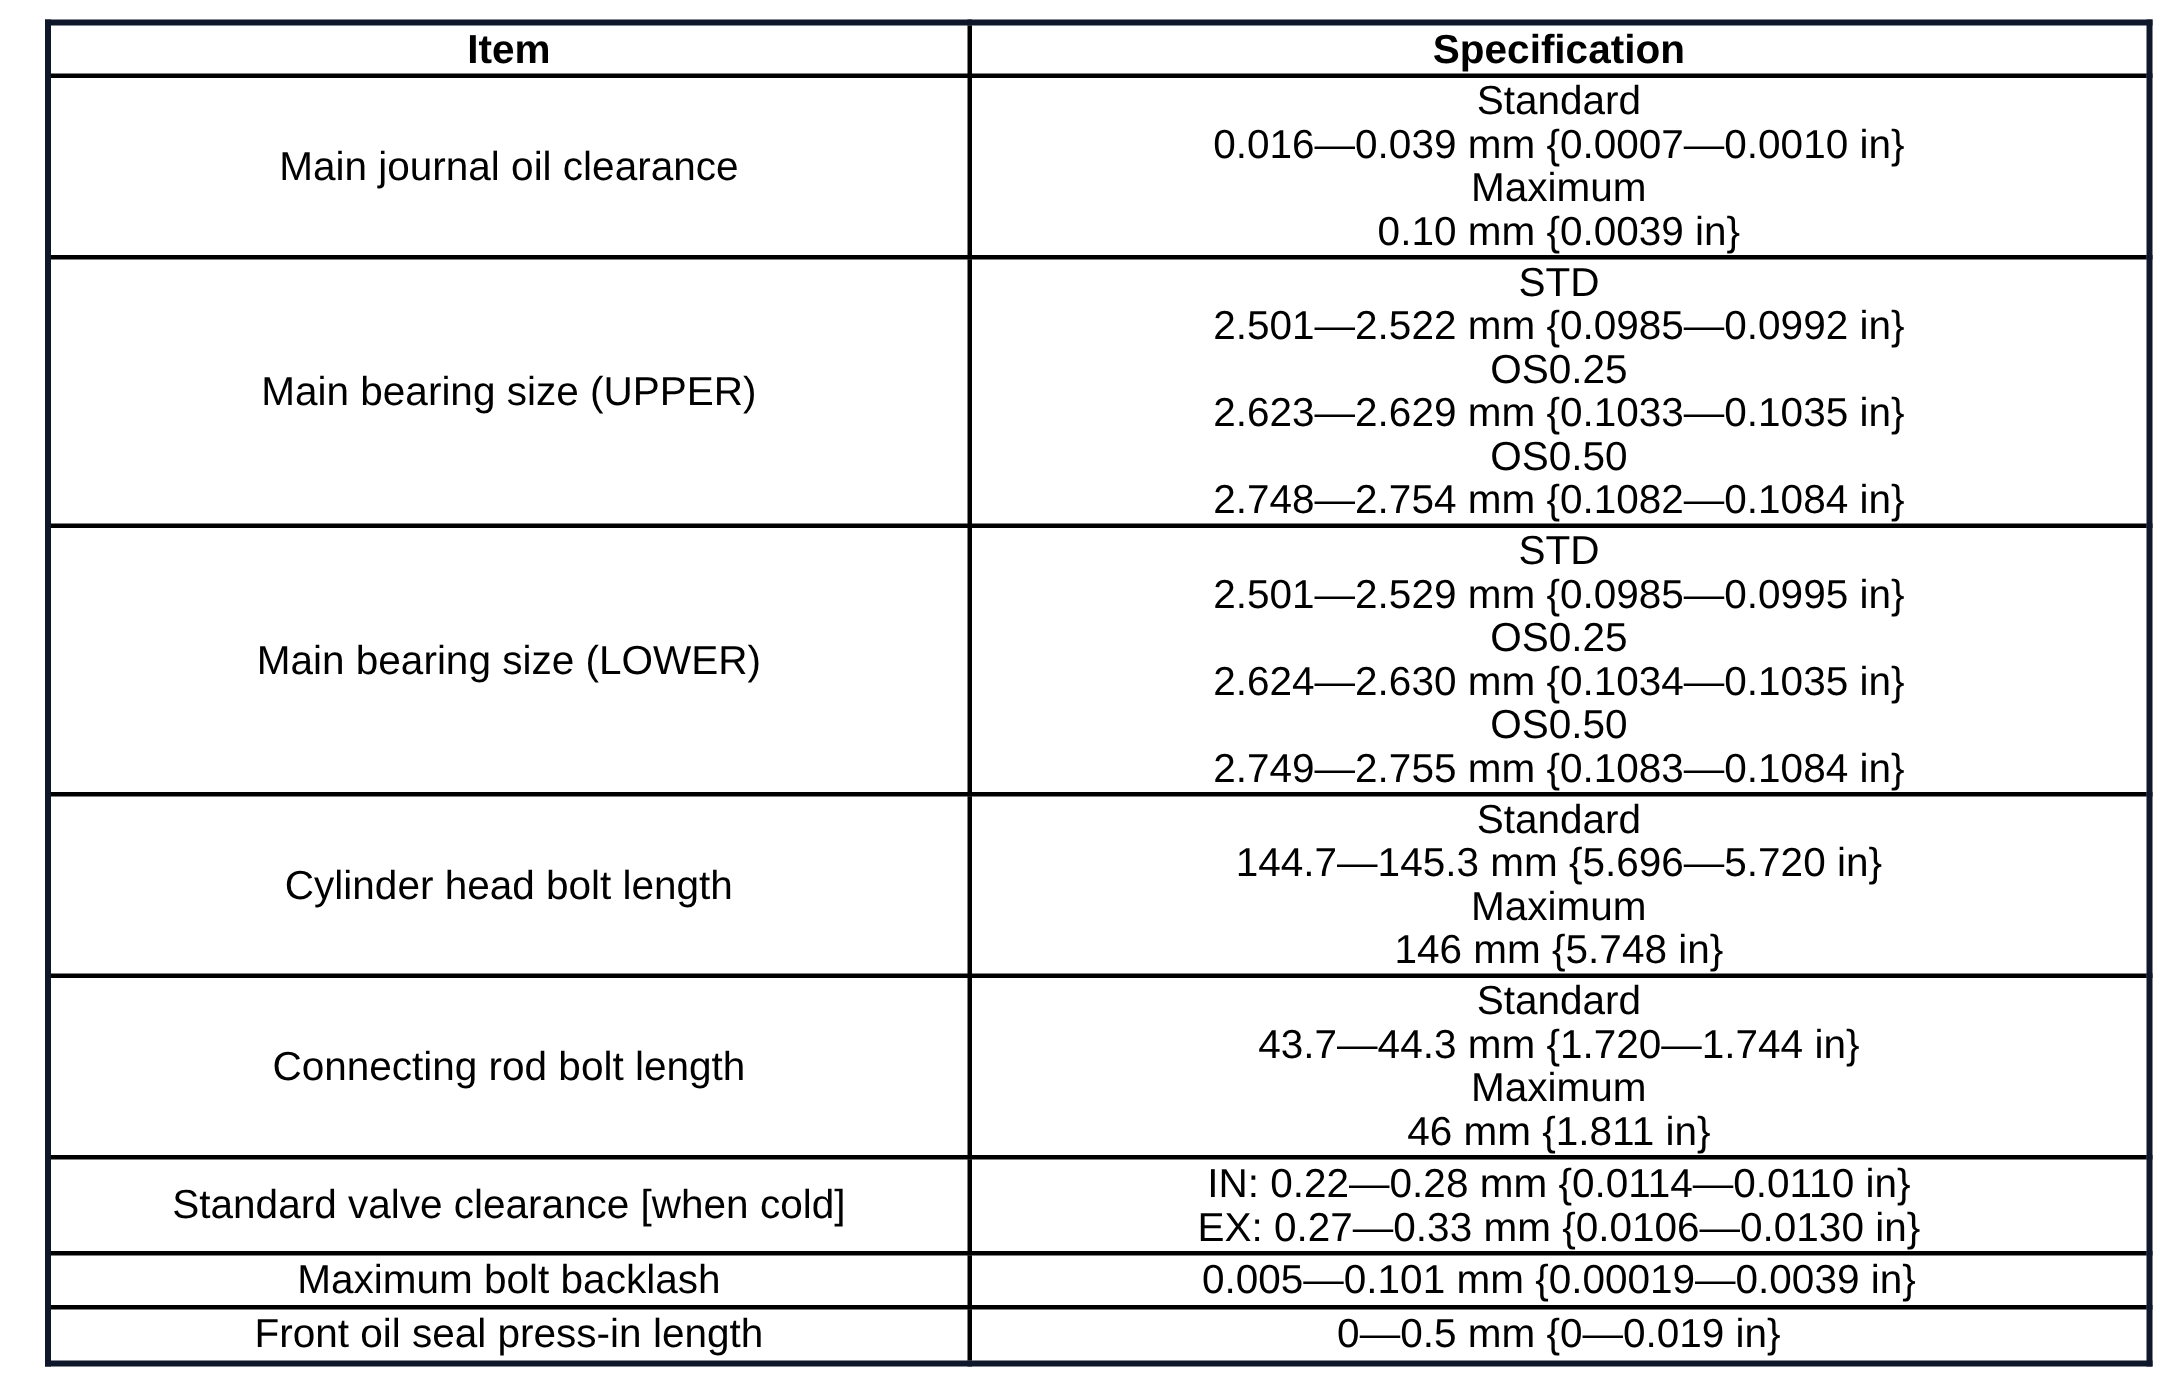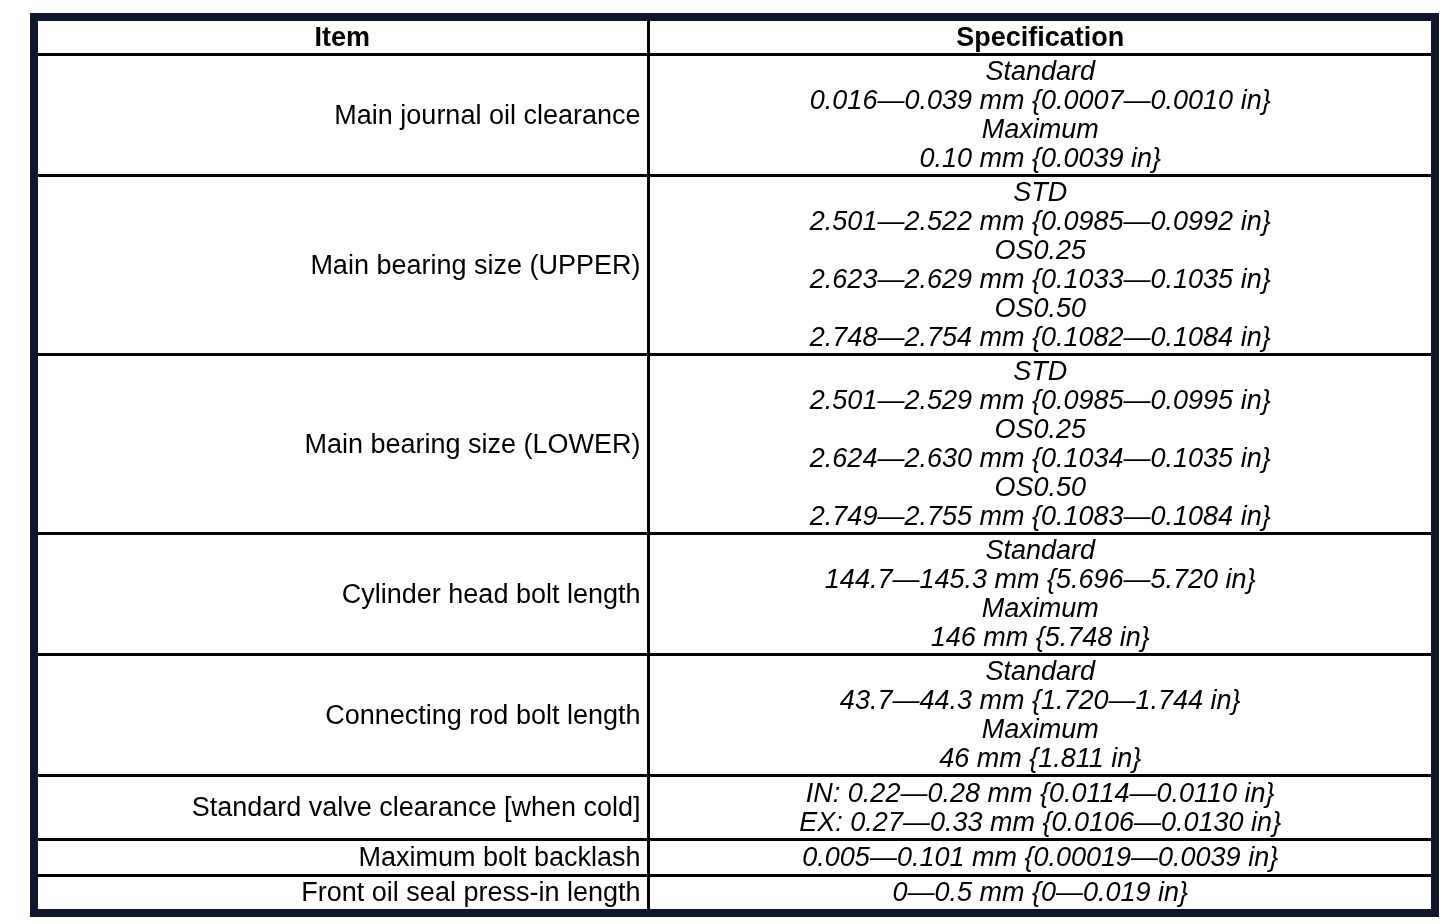--- a/index.html
+++ b/index.html
@@ -17,50 +17,50 @@
     height: 924px;
     background: #ffffff;
   }
   table.spec-table {
     position: absolute;
     left: 30px;
     top: 13px;
     width: 1401px;
     border-collapse: collapse;
     table-layout: fixed;
-    border: 8px solid #0f172a;
+    border: 4px solid #0f172a;
     font-size: 27px;
     line-height: 29px;
   }
   table.spec-table th,
   table.spec-table td {
     border: 3px solid #000000;
     padding: 1px 6px;
     overflow: hidden;
   }
   col.item-col { width: 614px; }
   col.spec-col { width: 787px; }
   th.col-header {
     font-weight: bold;
     text-align: center;
     vertical-align: middle;
     height: 30px;
     padding: 1px 4px;
   }
   td.item-cell {
-    text-align: right;
+    text-align: center;
     vertical-align: middle;
     padding-left: 8px;
   }
   td.spec-cell {
     text-align: center;
     vertical-align: middle;
     padding: 2px 4px;
   }
-  .spec-line { white-space: nowrap; font-style: italic; }
+  .spec-line { white-space: nowrap; }
   tr.r-header { height: 33px; }
   tr.r0 { height: 121px; }
   tr.r1 { height: 174px; }
   tr.r2 { height: 174px; }
   tr.r3 { height: 118px; }
   tr.r4 { height: 119px; }
   tr.r5 { height: 64px; }
   tr.r6 { height: 36px; }
   tr.r7 { height: 37px; }
 </style>

